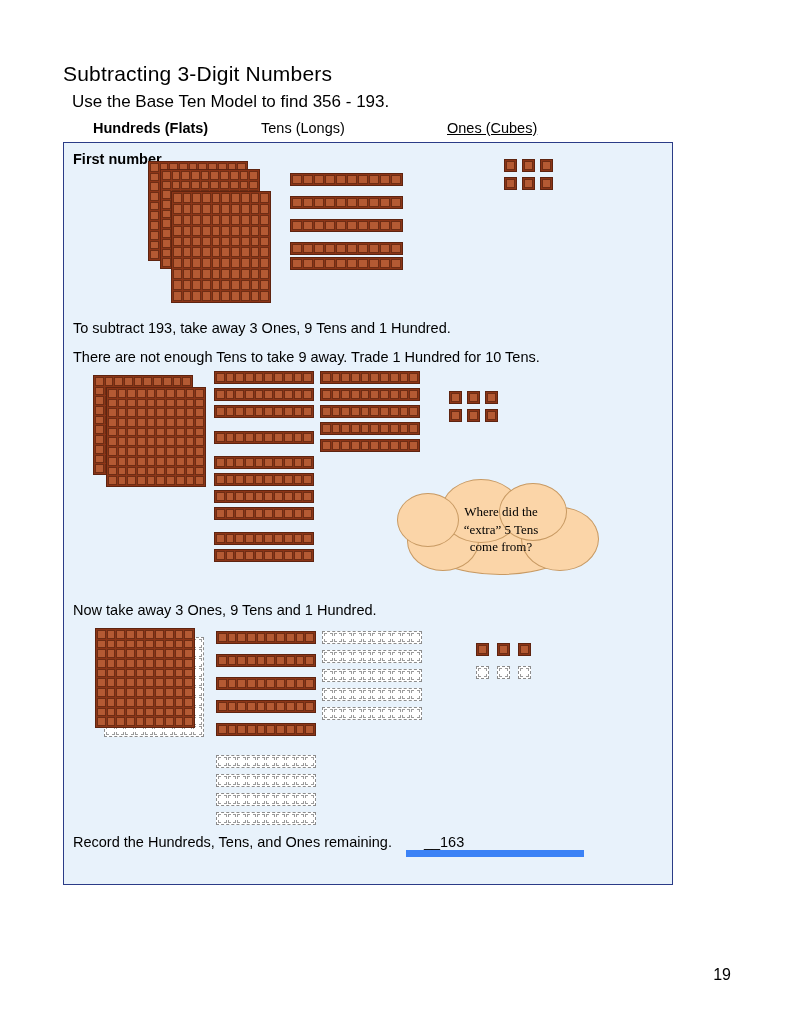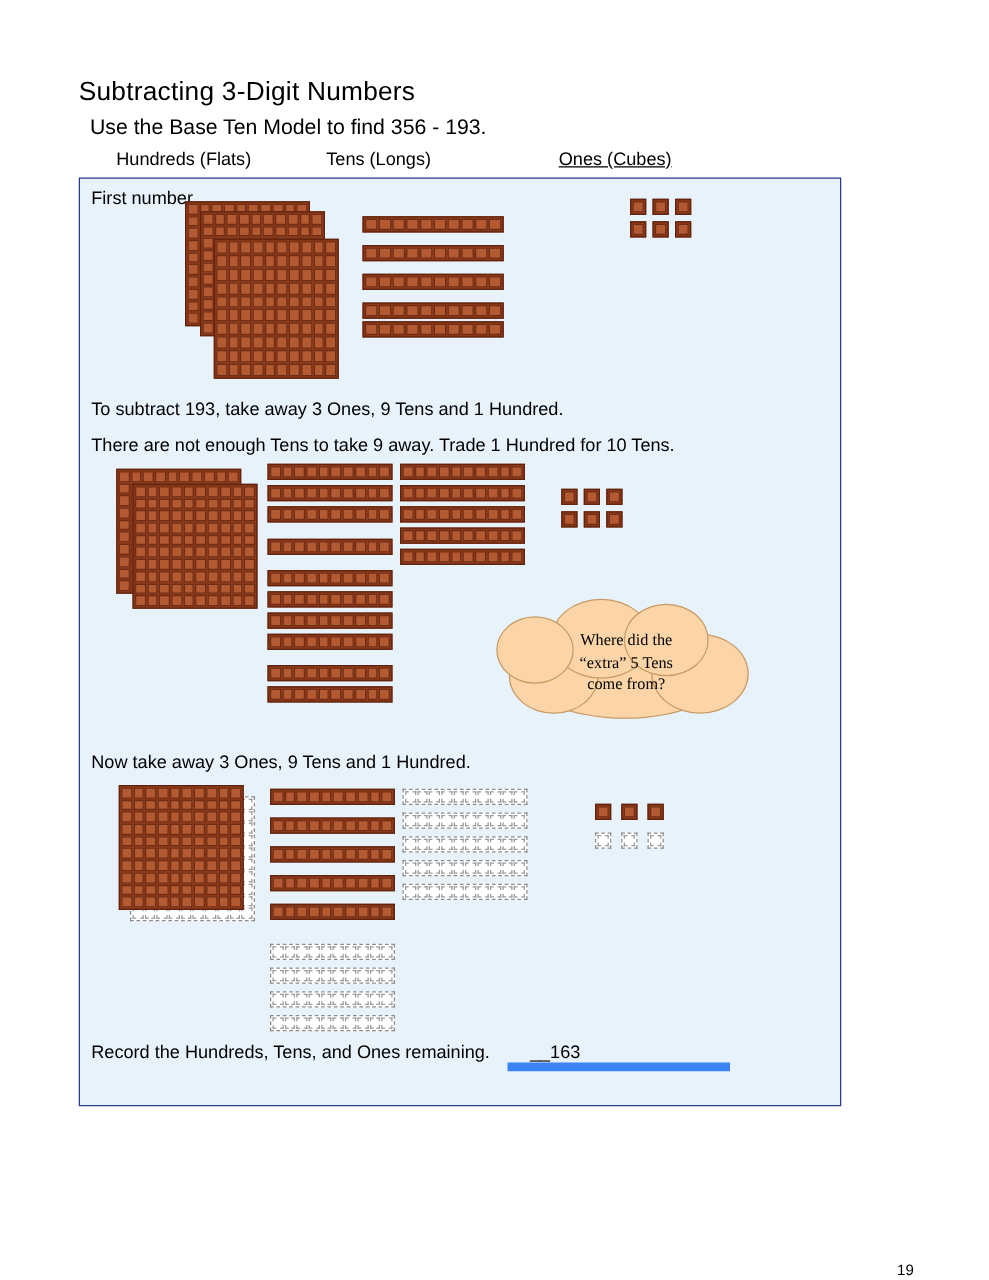--- a/index.html
+++ b/index.html
@@ -29,56 +29,56 @@
   .subtitle {
     position: absolute;
     left: 72px; top: 92px;
     font-size: 17px;
   }
   .col-head {
     position: absolute;
     top: 120px;
     font-size: 14.5px;
   }
-  .col-head.hundreds { left: 93px; }
+  .col-head.hundreds { left: 93px; font-weight: bold; }
   .col-head.tens { left: 261px; }
   .col-head.ones { left: 447px; text-decoration: underline; }
 
   .panel {
     position: absolute;
     left: 63px; top: 142px;
     width: 610px; height: 743px;
     background: #e8f2fb;
     border: 1px solid #2b3c87;
     box-sizing: border-box;
   }
   .panel-text {
     position: absolute;
     font-size: 14.5px;
     white-space: nowrap;
   }
-  .t-first   { left: 9px;  top: 8px; }
+  .t-first   { left: 9px;  top: 8px; font-weight: bold; }
   .t-sub     { left: 9px;  top: 177px; }
   .t-trade   { left: 9px;  top: 206px; }
   .t-now     { left: 9px;  top: 459px; }
   .t-record  { left: 9px;  top: 691px; }
   .t-record .answer-blank {
     display: inline-block;
     border-bottom: 7px solid #3b82f6;
     min-width: 160px;
     text-align: left;
     padding-left: 18px;
     margin-left: 14px;
   }
   .t-complete { left: 9px; top: 721px; }
 
   .page-number {
     position: absolute;
-    right: 60px; top: 1009px;
-    font-size: 12px;
+    right: 60px; top: 966px;
+    font-size: 16px;
   }
 
   
   .flat, .long, .cube, .grp {
     position: absolute;
   }
   
   .brick-grid {
     position: absolute;
     display: grid;

